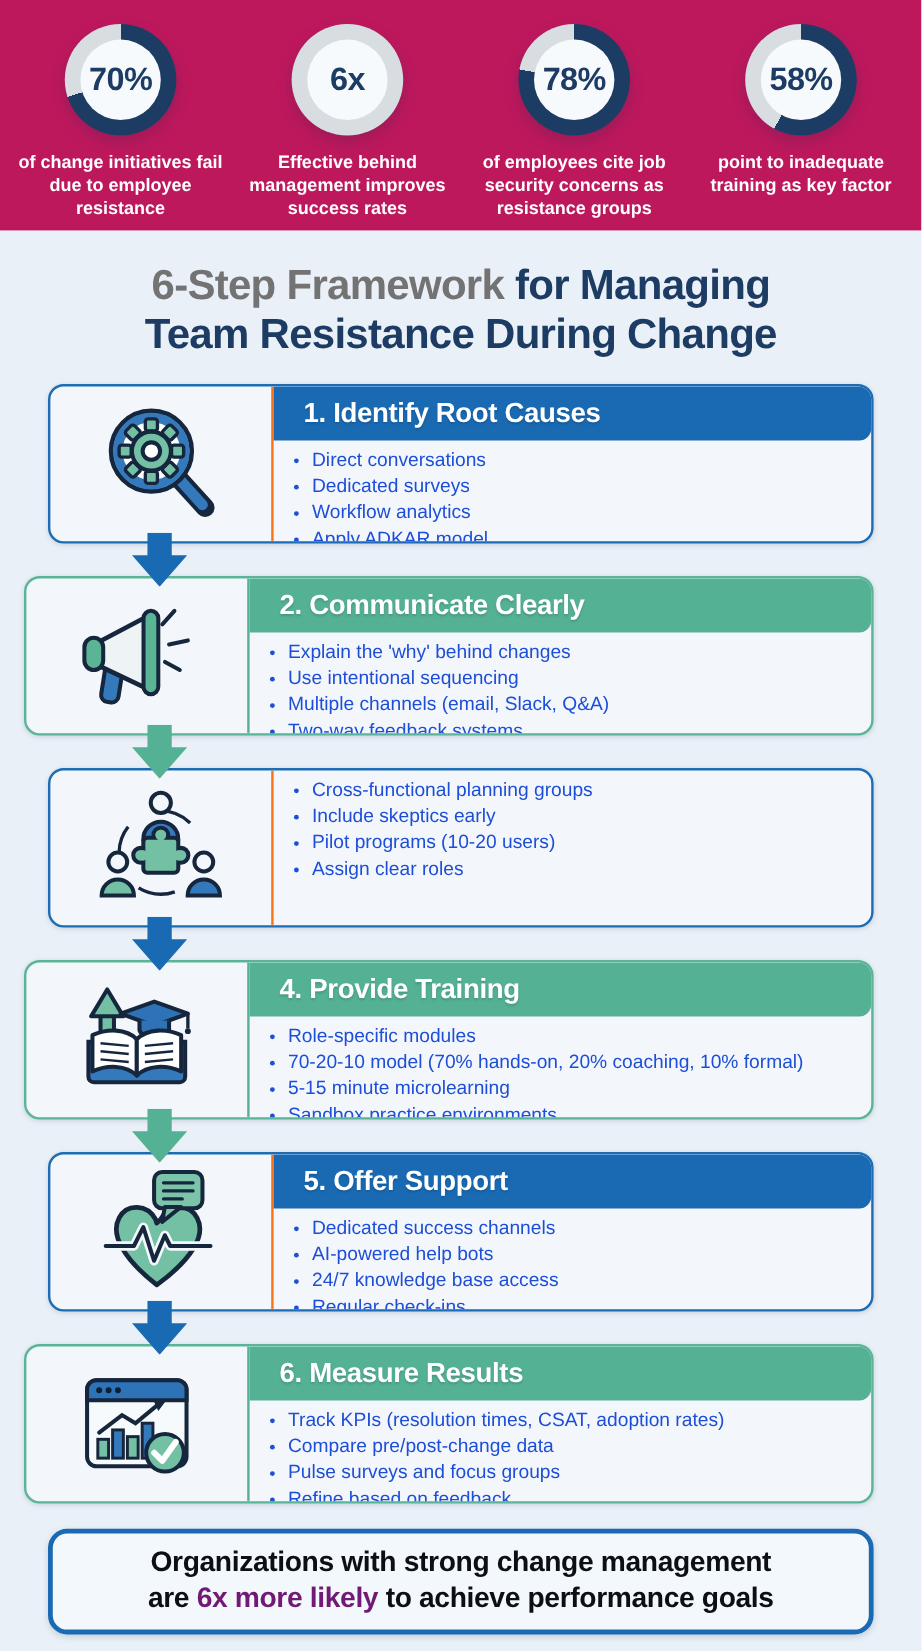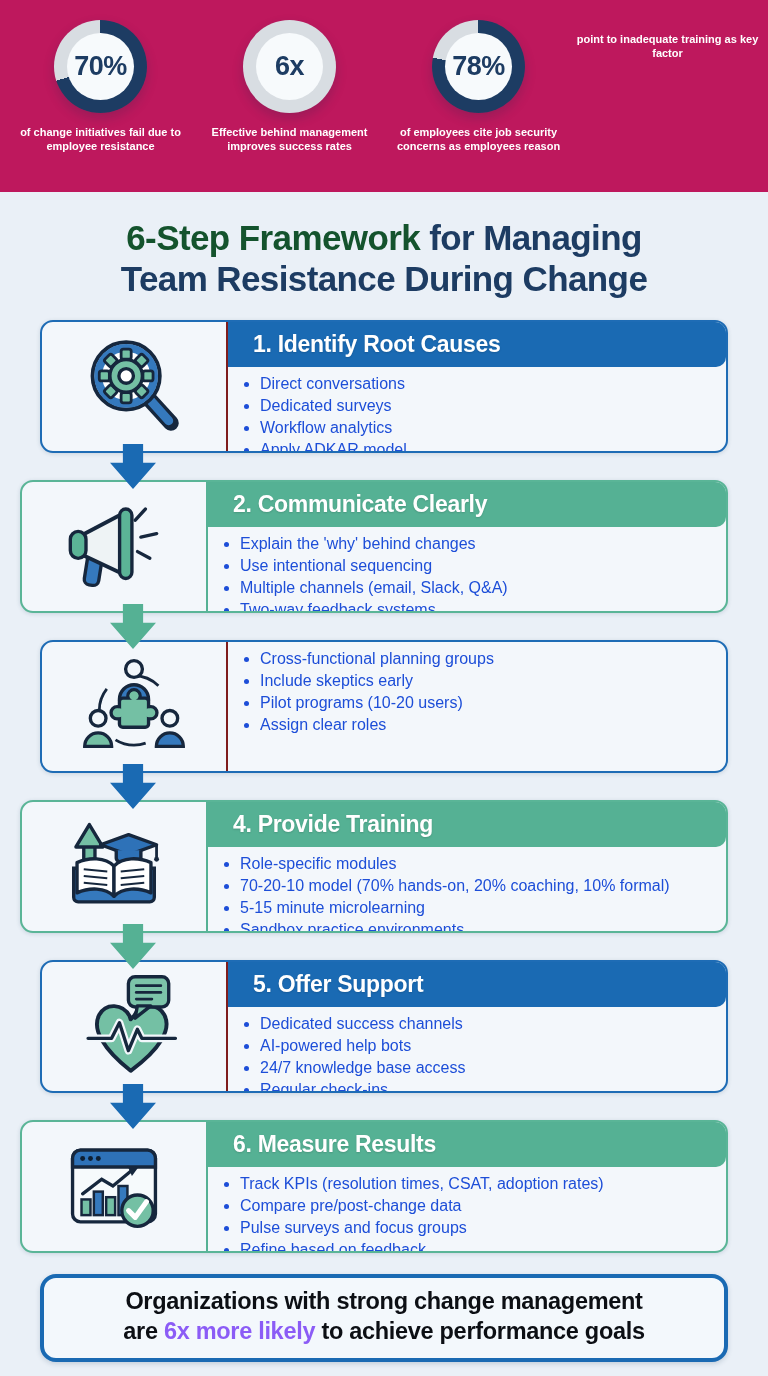--- a/index.html
+++ b/index.html
@@ -29,51 +29,51 @@
   }
   .ring-inner{
     position:absolute;inset:13px;border-radius:50%;
     background:#f7fafc;
     display:flex;align-items:center;justify-content:center;
     font-size:27px;font-weight:800;color:#1d3c63;
     letter-spacing:-0.5px;
   }
   .stat-caption{
     margin-top:13px;
-    color:#ffffff;font-size:11px;font-weight:700;
+    color:#ffffff;font-size:15px;font-weight:700;
     text-align:center;line-height:1.27;
     max-width:182px;
   }
   
   .page-title{
     margin:0;padding:26px 10px 0;
     text-align:center;
     font-size:35px;font-weight:800;line-height:1.17;
     color:#1d3c63;letter-spacing:-0.6px;
   }
-  .page-title .hl{color:#14532d;}
+  .page-title .hl{color:#737373;}
   
   .steps{margin-top:20px;}
   .card{
     margin:0 40px;height:133px;
     background:#f3f7fb;
     border:2px solid #1e6cb5;border-radius:13px;
     box-sizing:border-box;
     display:flex;overflow:hidden;
     box-shadow:0 1px 4px rgba(25,60,95,.16);
     position:relative;z-index:1;
   }
   .card.teal{border-color:#5ab597;margin-left:20px;}
   .icon-col{
     width:184px;flex:0 0 auto;
     display:flex;align-items:center;justify-content:center;
   }
   .content-col{
     flex:1 1 auto;display:flex;flex-direction:column;
-    border-left:2px solid #7f1d1d;
+    border-left:2px solid #f97316;
   }
   .card.teal .content-col{border-left-color:#55b194;}
   .bar{
     height:45px;flex:0 0 auto;
     background:#1a6ab3;color:#ffffff;
     display:flex;align-items:center;
     padding-left:25px;
     font-size:23px;font-weight:800;letter-spacing:-0.3px;
     border-radius:0 0 10px 0;
     text-shadow:0 1px 2px rgba(0,0,0,.15);
@@ -99,21 +99,21 @@
   .banner{
     margin:21px 40px 0;
     background:#f3f8fc;
     border:4px solid #1a6ab3;border-radius:16px;
     padding:9px 6px 11px;
     text-align:center;
     font-size:23.5px;font-weight:800;line-height:1.27;
     color:#0c0f14;letter-spacing:-0.3px;
     box-shadow:0 2px 5px rgba(25,60,95,.18);
   }
-  .banner .hl{color:#8b5cf6;}
+  .banner .hl{color:#701a75;}
 </style>
 </head>
 <body>
 
 <div class="page">
 
   <header class="stats-band">
     <div class="stat">
       <div class="ring" style="background: conic-gradient(rgb(29, 60, 99) 0deg, rgb(29, 60, 99) 70%, rgb(216, 221, 226) 70%, rgb(216, 221, 226) 100%);">
         <div class="ring-inner">70%</div>
@@ -123,23 +123,26 @@
     <div class="stat">
       <div class="ring" style="background: rgb(216, 221, 226);">
         <div class="ring-inner">6x</div>
       </div>
       <div class="stat-caption">Effective behind management improves success rates</div>
     </div>
     <div class="stat">
       <div class="ring" style="background: conic-gradient(rgb(29, 60, 99) 0deg, rgb(29, 60, 99) 78%, rgb(216, 221, 226) 78%, rgb(216, 221, 226) 100%);">
         <div class="ring-inner">78%</div>
       </div>
-      <div class="stat-caption">of employees cite job security concerns as employees reason</div>
+      <div class="stat-caption">of employees cite job security concerns as resistance groups</div>
     </div>
     <div class="stat">
+      <div class="ring" style="background: conic-gradient(rgb(29, 60, 99) 0deg, rgb(29, 60, 99) 58%, rgb(216, 221, 226) 58%, rgb(216, 221, 226) 100%);">
+        <div class="ring-inner">58%</div>
+      </div>
       <div class="stat-caption">point to inadequate training as key factor</div>
     </div>
   </header>
 
   <h1 class="page-title">
     <div><span class="hl">6-Step Framework</span><span> for Managing</span></div>
     <div>Team Resistance During Change</div>
   </h1>
 
   <div class="steps">

